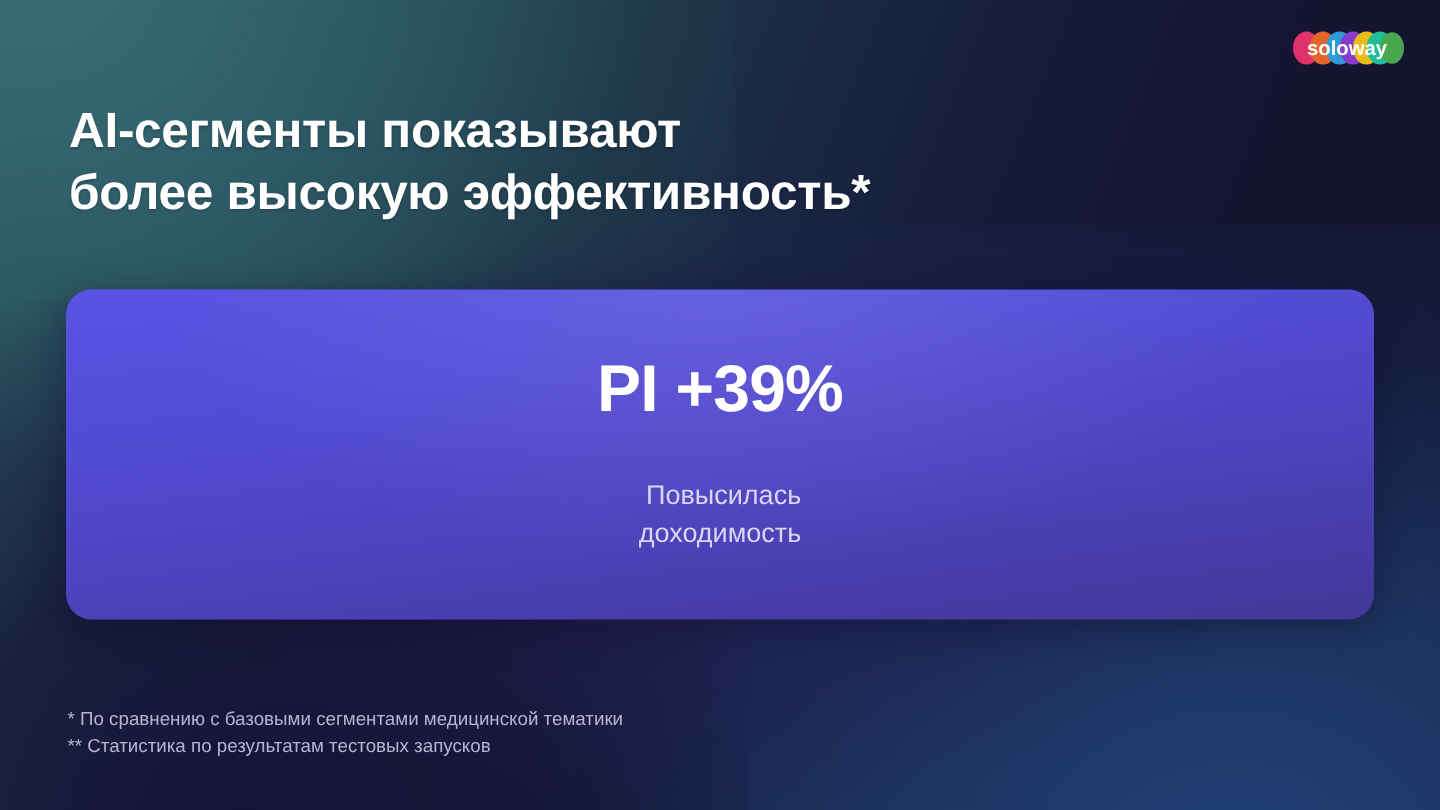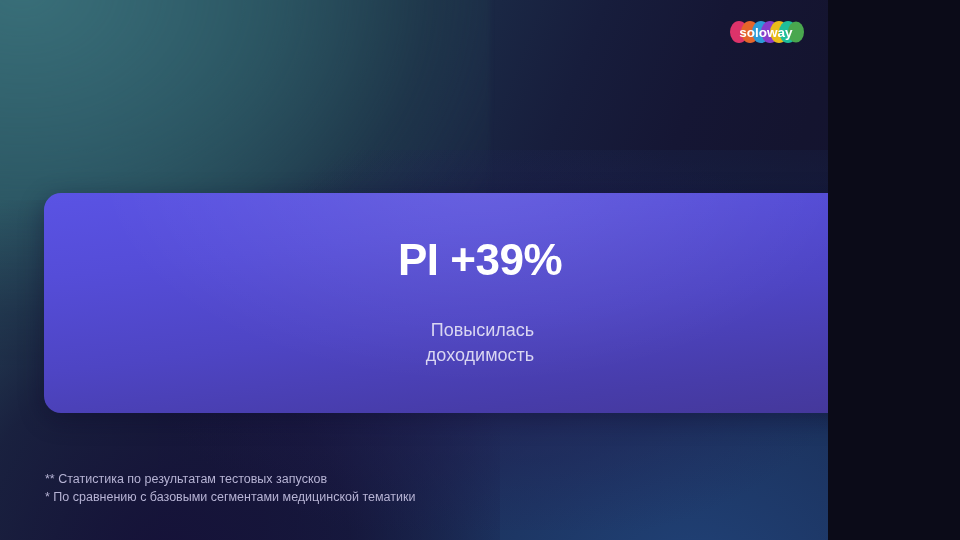--- a/index.html
+++ b/index.html
@@ -3,21 +3,21 @@
 <meta charset="utf-8">
 <title>AI-segments slide</title>
 <style>
   html, body {
     margin: 0;
     padding: 0;
     background: #0b0b18;
   }
   #slide {
     position: relative;
-    width: 828px;
+    width: 960px;
     height: 540px;
     overflow: hidden;
     font-family: "Liberation Sans", "DejaVu Sans", sans-serif;
     
     background-color: #141331;
   }
   
   .bg-base {
     position: absolute;
     inset: 0;
@@ -183,31 +183,33 @@
         <ellipse cx="70" cy="30" rx="18" ry="22" fill="#2ea3e0"></ellipse>
         <ellipse cx="88" cy="30" rx="18" ry="22" fill="#8e3fd4"></ellipse>
         <ellipse cx="106" cy="30" rx="18" ry="22" fill="#f5c518"></ellipse>
         <ellipse cx="124" cy="30" rx="18" ry="22" fill="#1fc8a0"></ellipse>
         <ellipse cx="140" cy="30" rx="16" ry="21" fill="#4caf50"></ellipse>
       </g>
       <text x="80" y="39" text-anchor="middle" font-family="Liberation Sans, sans-serif" font-size="27" font-weight="bold" fill="#ffffff">soloway</text>
     </svg>
   </div>
 
+  <h1 class="headline">AI-сегменты показывают
+более высокую эффективность*</h1>
 
   <div class="cards">
 
     <div class="card">
       <div class="card-value">PI +39%</div>
       <div class="card-caption">Повысилась
 доходимость</div>
     </div>
 
 
 
   </div>
 
   <div class="footnotes">
+    <span class="footnote-line">* По сравнению с базовыми сегментами медицинской тематики</span>
     <span class="footnote-line">** Статистика по результатам тестовых запусков</span>
-    <span class="footnote-line">* По сравнению с базовыми сегментами медицинской тематики</span>
   </div>
 
 </div>
 
 </body></html>

